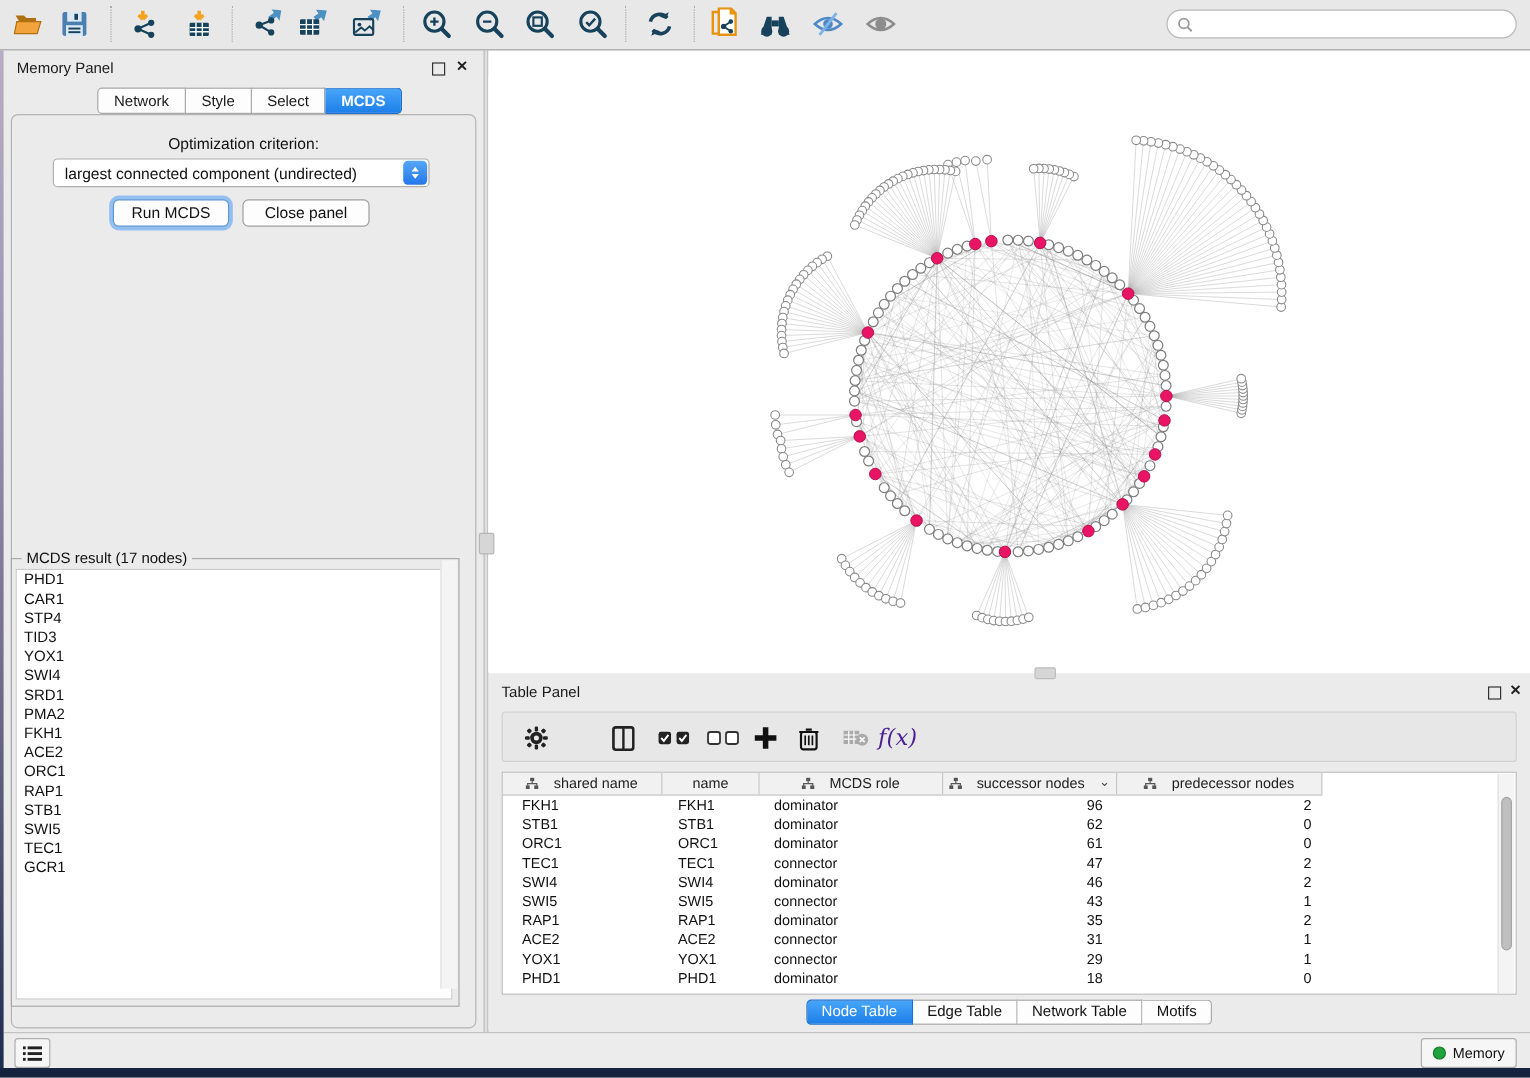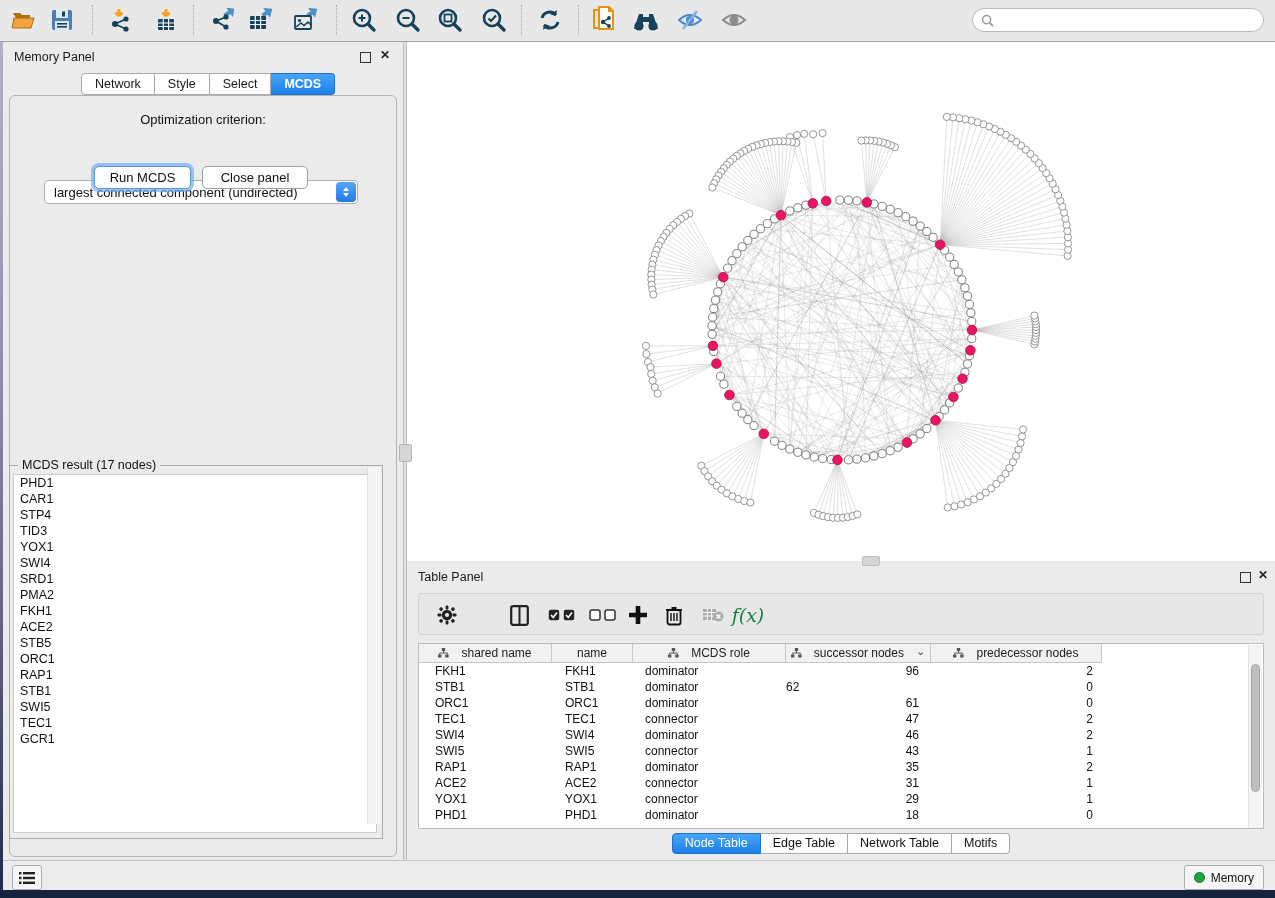--- a/index.html
+++ b/index.html
@@ -25,21 +25,21 @@
   .close-ico{position:absolute;top:6px;font-size:12px;font-weight:bold;color:#222;}
   .tabs{position:absolute;left:78px;top:31px;height:22px;display:flex;}
   .tab{height:20px;line-height:20px;padding:0 13px;font-size:12.5px;background:#fdfdfd;
     border:1px solid #a9a9a9;border-left:none;color:#1a1a1a;}
   .tab:first-child{border-left:1px solid #a9a9a9;border-radius:4px 0 0 4px;}
   .tab:last-child{border-radius:0 4px 4px 0;}
   .tab.active{background:linear-gradient(180deg,#47a5f8,#1d7fe9);color:#fff;border-color:#1d6fd0;font-weight:bold;}
   .cp-box{position:absolute;left:6px;top:53px;width:386px;height:760px;border:1px solid #b4b4b4;border-radius:6px;}
   .opt-label{position:absolute;left:0;width:100%;top:70px;text-align:center;font-size:13px;color:#111;}
   .dropdown{position:absolute;left:41px;top:90px;width:314px;height:24px;background:#fff;border:1px solid #b0b0b0;
-    border-radius:4px;display:flex;align-items:center;box-sizing:border-box;margin-top:48px;}
+    border-radius:4px;display:flex;align-items:center;box-sizing:border-box;}
   .dropdown .val{flex:1;font-size:13px;padding-left:9px;color:#111;white-space:nowrap;}
   .dd-step{width:20px;height:20px;margin-right:1px;border-radius:4px;background:linear-gradient(180deg,#55a7f8,#2477ea);
     display:flex;flex-direction:column;align-items:center;justify-content:center;gap:2px;}
   .tri-up{width:0;height:0;border-left:3.5px solid transparent;border-right:3.5px solid transparent;border-bottom:4.5px solid #fff;}
   .tri-dn{width:0;height:0;border-left:3.5px solid transparent;border-right:3.5px solid transparent;border-top:4.5px solid #fff;}
   .btn{position:absolute;top:124px;height:23px;background:#fdfdfd;border:1px solid #9f9f9f;border-radius:5px;
     font-size:13px;color:#111;display:flex;align-items:center;justify-content:center;box-sizing:border-box;}
   .btn.focusring{box-shadow:0 0 0 3px rgba(102,167,245,.65);border-color:#5f97d6;}
   .fieldset{position:absolute;left:6px;top:423px;width:372px;height:372px;border:1px solid #aaa;}
   .legend{position:absolute;left:8px;top:-8px;background:#ebebeb;padding:0 4px;font-size:12.5px;color:#111;}
@@ -58,21 +58,21 @@
   .net-titlebar{position:absolute;left:0;top:0;width:100%;height:21px;
     background:linear-gradient(180deg,#f5f5f5,#dbdbdb);border-bottom:1px solid #b2b2b2;box-sizing:border-box;}
   .tl{position:absolute;top:4.5px;width:12px;height:12px;border-radius:50%;}
   .net-title{position:absolute;width:100%;text-align:center;top:3px;font-size:12.5px;color:#222;}
   .net-canvas{position:absolute;left:0;top:21px;width:868px;height:497px;background:#fff;}
 
   
   .tpanel{position:absolute;left:407px;top:562px;width:868px;height:296px;background:#ebebeb;}
   .tp-toolbar{position:absolute;left:11px;top:31px;width:846px;height:42px;background:#e7e7e7;border:1px solid #d2d2d2;border-radius:3px;box-sizing:border-box;}
   .tp-ico{position:absolute;top:7px;height:28px;display:flex;align-items:center;justify-content:center;}
-  .fx{font-family:"DejaVu Serif",serif;font-style:italic;font-size:19px;color:#15803d;}
+  .fx{font-family:"DejaVu Serif",serif;font-style:italic;font-size:19px;color:#4c1d95;}
   .ttable{position:absolute;left:11px;top:81px;width:846px;height:186px;background:#fff;border:1px solid #bdbdbd;box-sizing:border-box;overflow:hidden;}
   .thead{position:absolute;left:0;top:0;height:18px;background:#f1f1f1;border-bottom:1px solid #c6c6c6;display:flex;}
   .th{display:flex;align-items:center;justify-content:center;gap:12px;font-size:12px;color:#222;
     border-right:1px solid #c8c8c8;box-sizing:border-box;height:18px;}
   .trows{position:absolute;left:0;top:19px;width:100%;}
   .trow{display:flex;height:16px;align-items:center;}
   .td{font-size:12px;color:#111;box-sizing:border-box;white-space:nowrap;overflow:hidden;}
   .tscroll{position:absolute;right:1px;top:1px;width:13px;height:183px;background:#f4f4f4;border-left:1px solid #e2e2e2;}
   .tthumb{position:absolute;left:2px;top:19px;width:9px;height:128px;background:#bfbfbf;border:1px solid #a5a5a5;border-radius:5px;box-sizing:border-box;}
   .btabs{position:absolute;left:0;width:100%;top:271px;display:flex;justify-content:center;}
@@ -271,21 +271,20 @@
           <div class="mcds-item">PHD1</div>
           <div class="mcds-item">CAR1</div>
           <div class="mcds-item">STP4</div>
           <div class="mcds-item">TID3</div>
           <div class="mcds-item">YOX1</div>
           <div class="mcds-item">SWI4</div>
           <div class="mcds-item">SRD1</div>
           <div class="mcds-item">PMA2</div>
           <div class="mcds-item">FKH1</div>
           <div class="mcds-item">ACE2</div>
-          <div class="mcds-item">STB5</div>
           <div class="mcds-item">ORC1</div>
           <div class="mcds-item">RAP1</div>
           <div class="mcds-item">STB1</div>
           <div class="mcds-item">SWI5</div>
           <div class="mcds-item">TEC1</div>
           <div class="mcds-item">GCR1</div>
         </div>
       <div class="mcds-scroll"></div>
     </div>
   </div>
@@ -1090,21 +1089,21 @@
             <div class="td" style="width: 133px; text-align: left; padding-left: 16px;">FKH1</div>
             <div class="td" style="width: 81px; text-align: left; padding-left: 13px;">FKH1</div>
             <div class="td" style="width: 153px; text-align: left; padding-left: 12px;">dominator</div>
             <div class="td" style="width: 145px; text-align: right; padding-right: 12px;">96</div>
             <div class="td" style="width: 171px; text-align: right; padding-right: 9px;">2</div>
           </div>
           <div class="trow">
             <div class="td" style="width: 133px; text-align: left; padding-left: 16px;">STB1</div>
             <div class="td" style="width: 81px; text-align: left; padding-left: 13px;">STB1</div>
             <div class="td" style="width: 153px; text-align: left; padding-left: 12px;">dominator</div>
-            <div class="td" style="width: 145px; text-align: left; padding-right: 12px;">62</div>
+            <div class="td" style="width: 145px; text-align: right; padding-right: 12px;">62</div>
             <div class="td" style="width: 171px; text-align: right; padding-right: 9px;">0</div>
           </div>
           <div class="trow">
             <div class="td" style="width: 133px; text-align: left; padding-left: 16px;">ORC1</div>
             <div class="td" style="width: 81px; text-align: left; padding-left: 13px;">ORC1</div>
             <div class="td" style="width: 153px; text-align: left; padding-left: 12px;">dominator</div>
             <div class="td" style="width: 145px; text-align: right; padding-right: 12px;">61</div>
             <div class="td" style="width: 171px; text-align: right; padding-right: 9px;">0</div>
           </div>
           <div class="trow">

